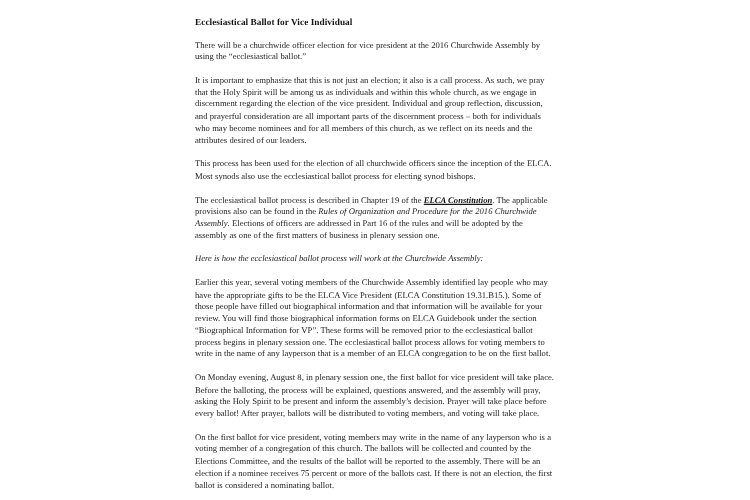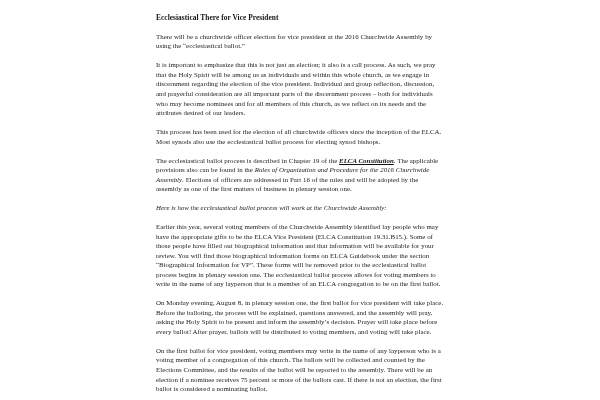--- a/index.html
+++ b/index.html
@@ -64,21 +64,21 @@
     text-decoration: underline;
     color: #141414;
   }
 </style>
 </head>
 <body>
 
 <div class="page">
   <div class="doc-body">
 
-    <h1 class="doc-title">Ecclesiastical There for Vice President</h1>
+    <h1 class="doc-title">Ecclesiastical Ballot for Vice Individual</h1>
 
     <p class="para">There will be a churchwide officer election for vice president at the 2016 Churchwide Assembly by using the “ecclesiastical ballot.”</p>
 
     <p class="para">It is important to emphasize that this is not just an election; it also is a call process. As such, we pray that the Holy Spirit will be among us as individuals and within this whole church, as we engage in discernment regarding the election of the vice president. Individual and group reflection, discussion, and prayerful consideration are all important parts of the discernment process – both for individuals who may become nominees and for all members of this church, as we reflect on its needs and the attributes desired of our leaders.</p>
 
     <p class="para">This process has been used for the election of all churchwide officers since the inception of the ELCA. Most synods also use the ecclesiastical ballot process for electing synod bishops.</p>
 
     <p class="para"><span>The ecclesiastical ballot process is described in Chapter 19 of the </span><a class="doc-link" href="#">ELCA Constitution</a><span>. The applicable provisions also can be found in the </span><span class="em">Rules of Organization and Procedure for the 2016 Churchwide Assembly</span><span>. Elections of officers are addressed in Part 16 of the rules and will be adopted by the assembly as one of the first matters of business in plenary session one.</span></p>
 
     <p class="italic-lead">Here is how the ecclesiastical ballot process will work at the Churchwide Assembly:</p>

